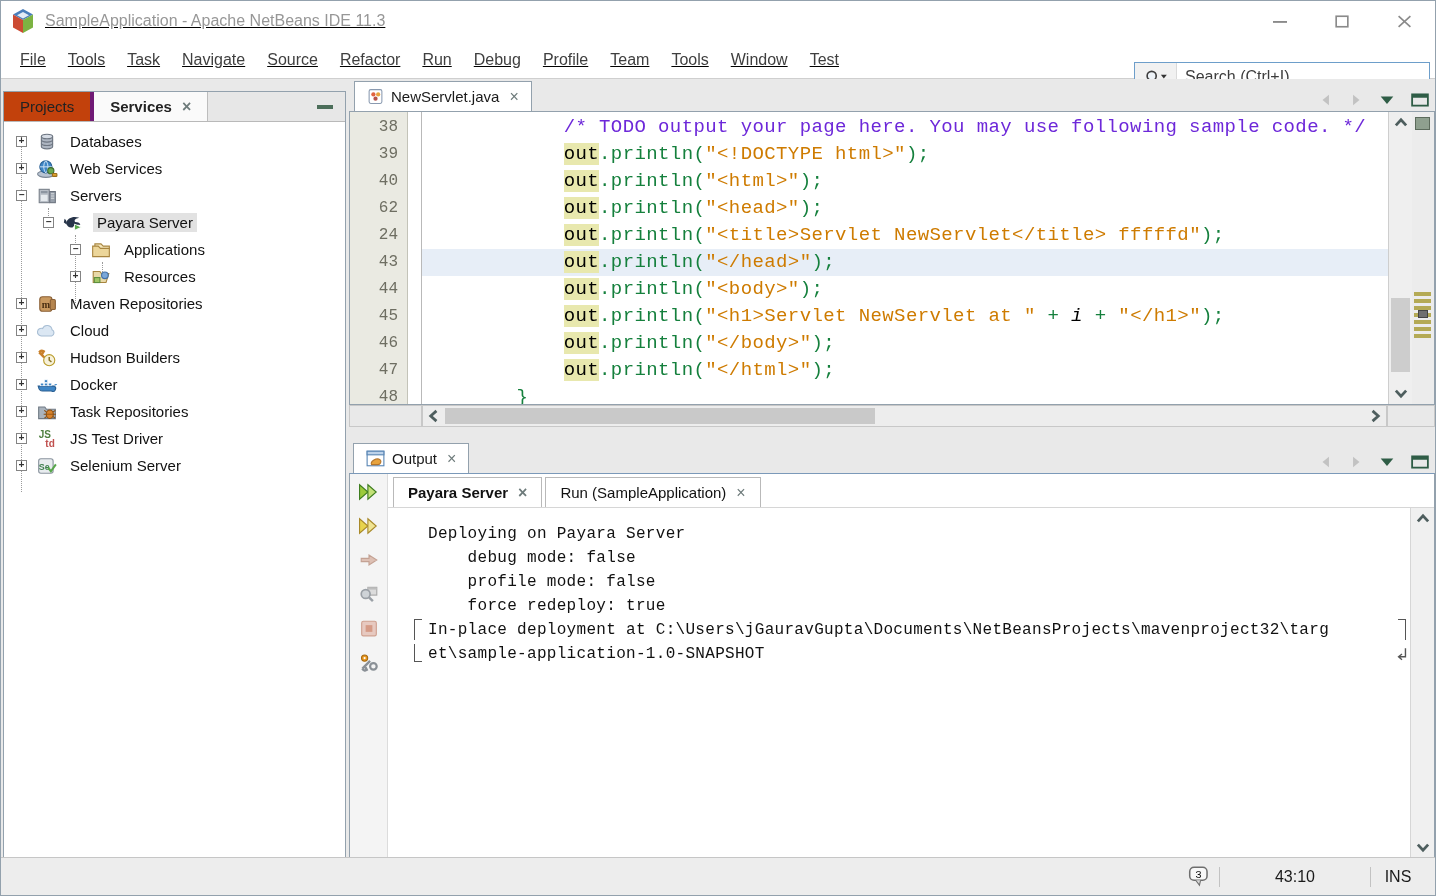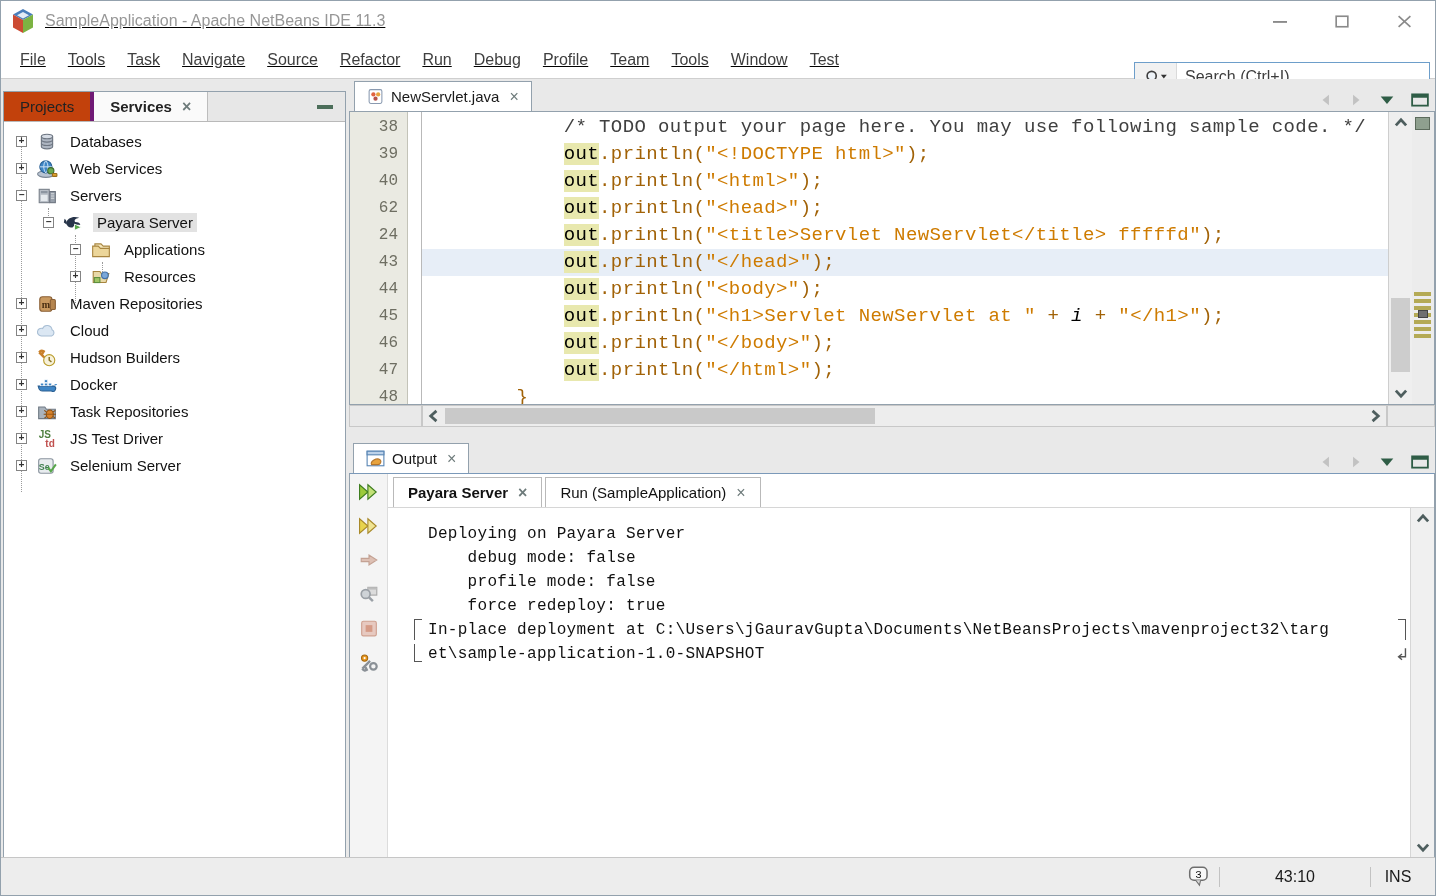--- a/index.html
+++ b/index.html
@@ -55,21 +55,21 @@
   .ed-body { position:absolute; top:30px; left:0; right:0; bottom:22px; background:#fff;
              border:1px solid #93a1ad; display:flex; overflow:hidden; }
   .gutter { width:58px; background:#eaeae2; border-right:1px solid #c3c3b8; padding-top:2px; flex:none; }
   .gutter-num { height:27px; text-align:right; padding-right:9px; color:#6e6e62;
                 font:16px/27px "Liberation Mono",monospace; }
   .foldcol { width:14px; background:#fff; border-right:1px solid #b9b9b9; flex:none; }
   .codearea { flex:1; position:relative; padding-top:2px; overflow:hidden;
               font-family:"Liberation Mono",monospace; font-size:19px; letter-spacing:0.4px; }
   .code-line { height:27px; line-height:27px; white-space:pre; }
   .code-line.current { background:#e7eef7; }
-  .sp { color:#a16207; } .sc { color:#404040; } .ss { color:#ce7b00; }
+  .sp { color:#15803d; } .sc { color:#6d28d9; } .ss { color:#ce7b00; }
   .so { color:#000; background:#e8e8ae; } .sv { color:#000; font-style:italic; }
   .vscroll { width:24px; background:#efefef; border-left:1px solid #cecece; position:relative; flex:none; }
   .vthumb { position:absolute; left:2px; right:2px; top:186px; height:74px; background:#cdcdcd; }
   .sb-arrow { position:absolute; left:0; right:0; display:flex; justify-content:center; }
   .stripe { width:22px; background:#ececec; position:relative; flex:none; }
   .stripe-badge { position:absolute; top:5px; left:3px; width:15px; height:13px; background:#8fa08f; border:1px solid #5c6b5c; }
   .wmark { position:absolute; left:2px; width:17px; height:4px; background:#b4aa55; }
   .wmark-cur { position:absolute; left:6px; top:198px; width:10px; height:8px; background:#6f6f6f; border:1px solid #444; }
   .ed-bottom { position:absolute; bottom:0; left:0; right:0; height:22px; display:flex; }
   .corner { background:#e9e9e9; border:1px solid #c8c8c8; flex:none; }

